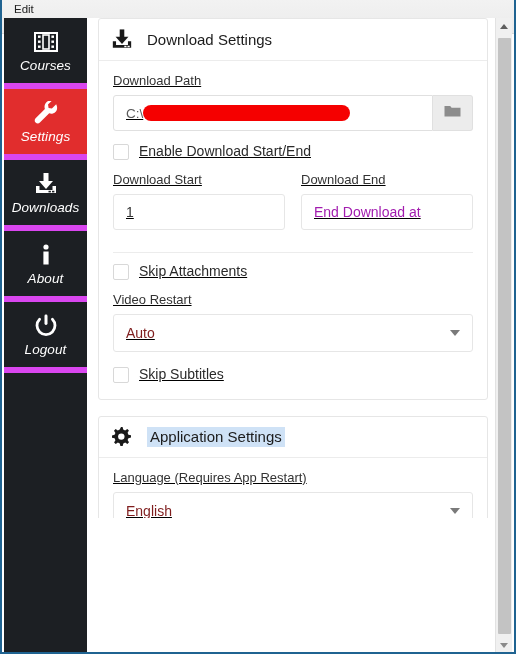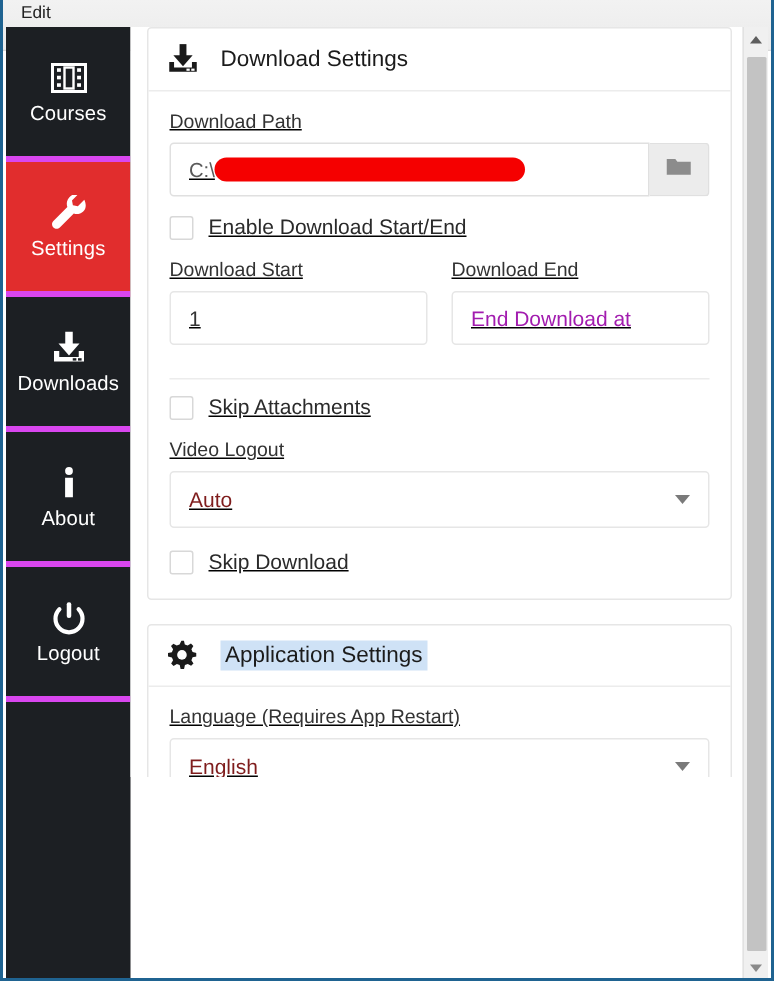--- a/index.html
+++ b/index.html
@@ -56,29 +56,30 @@
     left: 2px;
     top: 18px;
     width: 83px;
     height: 636px;
     background: #1c1f23;
     overflow: hidden;
   }
   .nav-item {
     position: relative;
     width: 83px;
-    height: 90px;
+    height: 71px;
     display: flex;
     flex-direction: column;
     align-items: center;
     justify-content: center;
     color: #ffffff;
     cursor: pointer;
-    border-bottom: 4px solid #d946ef;
-    box-sizing: border-box;
+    border-bottom: 6px solid #d946ef;
+    box-sizing: border-box;
+    font-style: italic;
   }
   .nav-item.active {
     background: #e12d2d;
   }
   .nav-icon {
     height: 26px;
     display: flex;
     align-items: center;
     justify-content: center;
     margin-bottom: 3px;
@@ -447,29 +448,29 @@
             </div>
           </div>
 
           <div class="divider"></div>
 
           <div class="check-row">
             <span class="checkbox"></span>
             <span class="check-label">Skip Attachments</span>
           </div>
 
-          <div class="field-label">Video Logout</div>
+          <div class="field-label">Video Restart</div>
           <div class="select-box">
             <span>Auto</span>
             <span class="caret"></span>
           </div>
 
           <div class="check-row" style="margin-bottom:2px">
             <span class="checkbox"></span>
-            <span class="check-label">Skip Download</span>
+            <span class="check-label">Skip Subtitles</span>
           </div>
 
         </div>
       </div>
 
       <div style="height:16px"></div>
 
       <div class="card">
 
         <div class="card-header">

